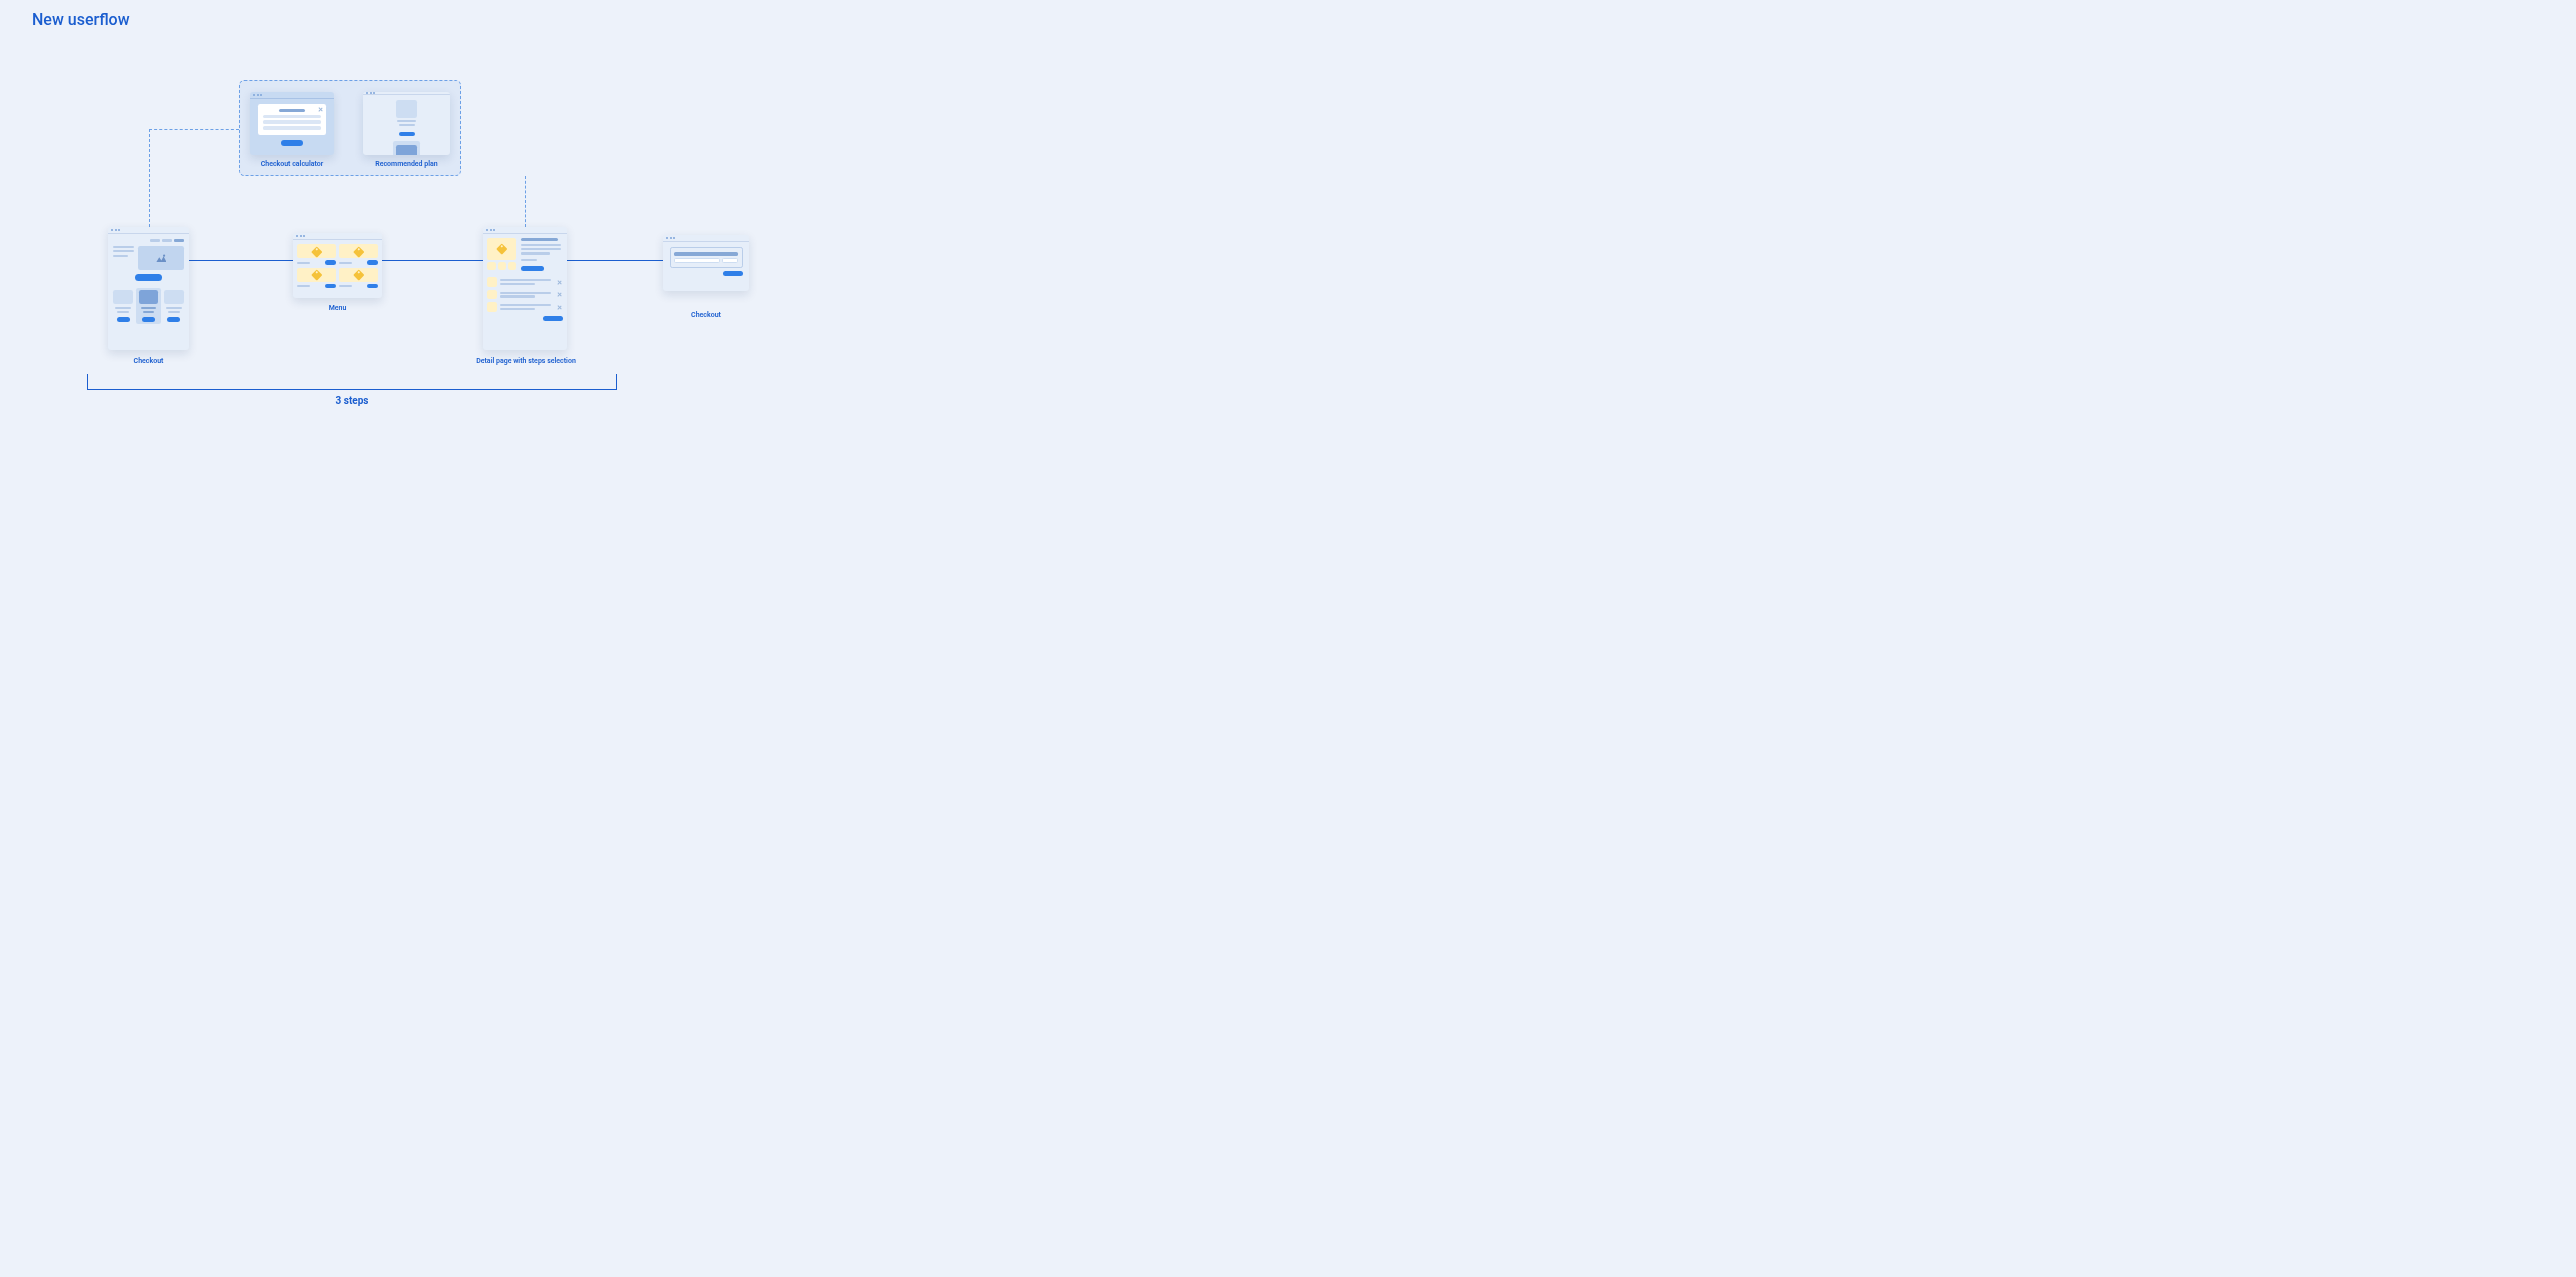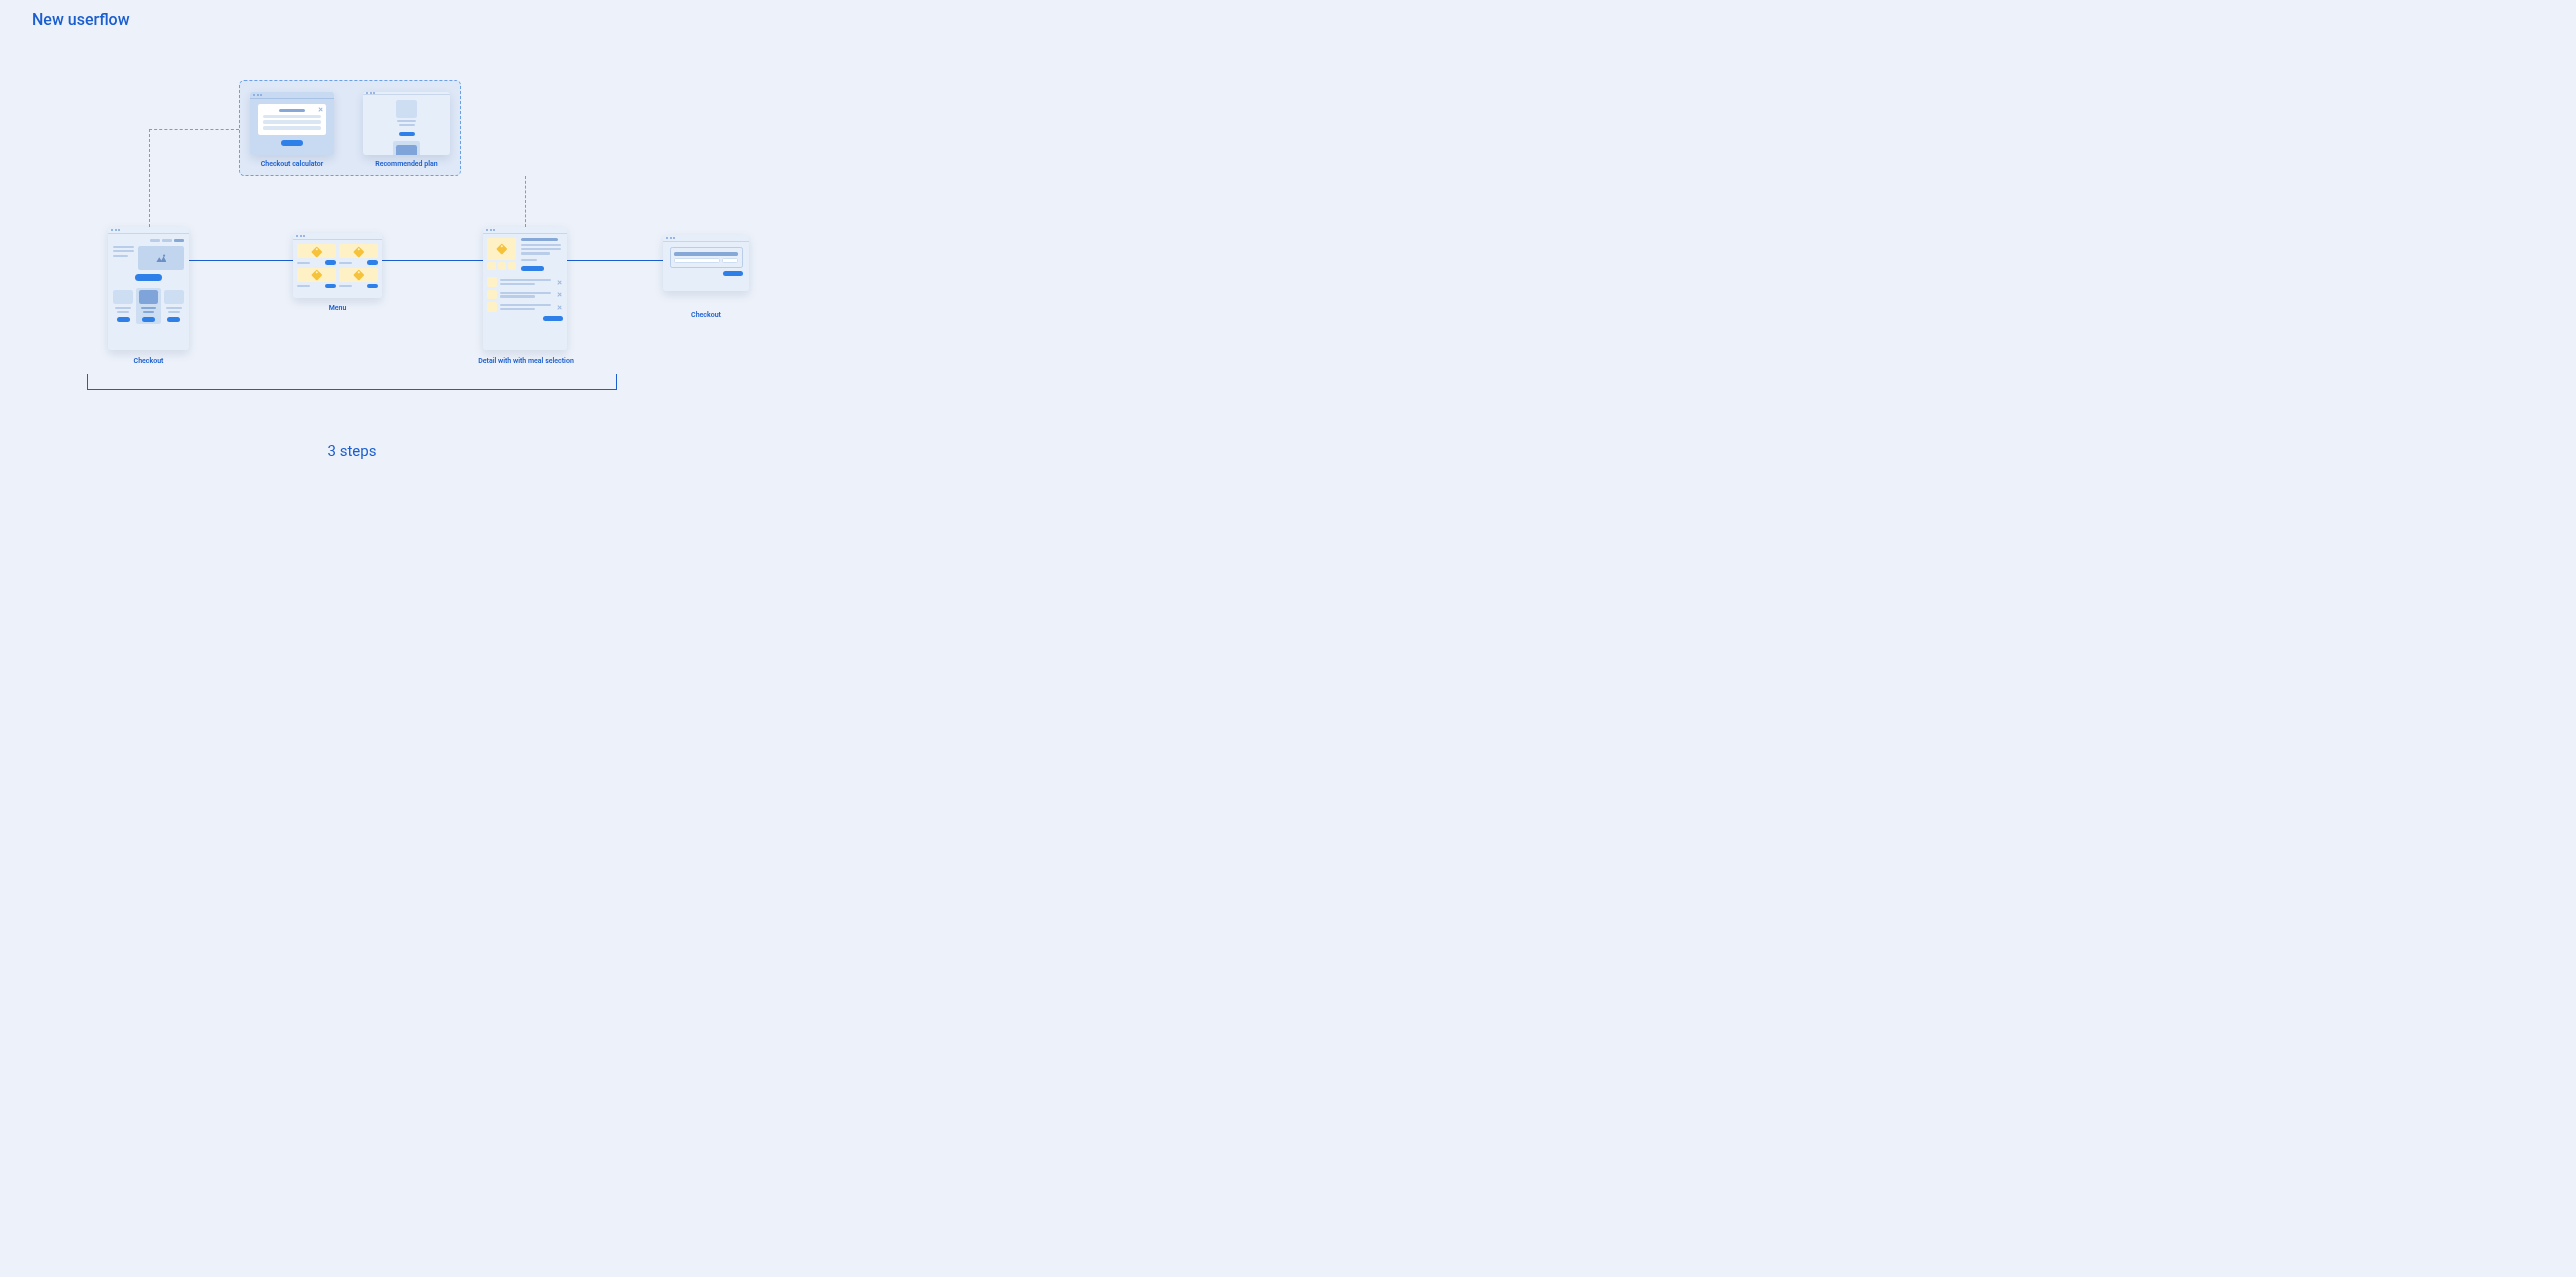--- a/index.html
+++ b/index.html
@@ -52,23 +52,22 @@
 
   
   .bracket {
     position: absolute;
     border: 1.1px solid #1b5ecf;
     border-top: none;
   }
   .bracket-label {
     position: absolute;
     color: #1b5ecf;
-    font-size: 15px;
-    font-weight: 400;
-    margin-top: 47px;
+    font-size: 10px;
+    font-weight: 700;
   }
 
   
   .wf {
     position: absolute;
     display: flex;
     flex-direction: column;
     background: #e6eef9;
     border-radius: 3.2px;
     box-shadow: 0 3.2px 9.7px rgba(20,50,100,0.12);
@@ -349,21 +348,21 @@
           <div class="col" style="flex:1; gap:1.6px;">
             <div class="line thin" style="width:95%;"></div>
             <div class="line thin" style="width:65%;"></div>
           </div>
           <span class="x-icon"></span>
         </div>
         <div class="pill" style="width:19.5px; height:5.4px; align-self:flex-end; margin-top:1.1px;"></div>
       </div>
     </div>
   </div>
-  <div class="wf-label" style="left:463px; top:357px; width:126px;">Detail with with meal selection</div>
+  <div class="wf-label" style="left:463px; top:357px; width:126px;">Detail page with steps selection</div>
 
   <div class="wf" style="left:663px; top:235px; width:86px; height:56px;">
     <div class="wf-header">
       <span class="dot"></span>
       <span class="dot"></span>
       <span class="dot"></span>
     </div>
     <div class="wf-body" style="gap:3.2px; padding:5.4px 6.5px;">
       <div style="border:0.5px solid #b9cde9; border-radius:2.2px; padding:3.2px; display:flex; flex-direction:column; gap:2.2px;">
         <div class="line dark" style="width:100%; height:4.3px;"></div>

